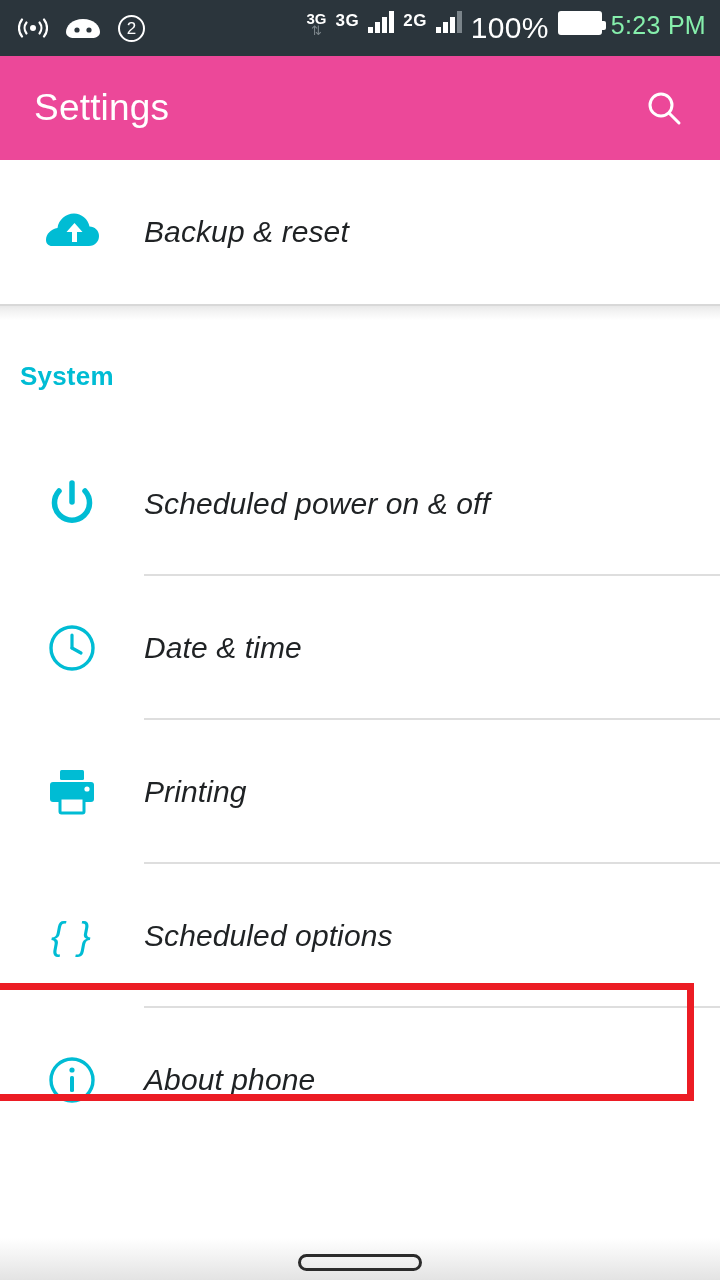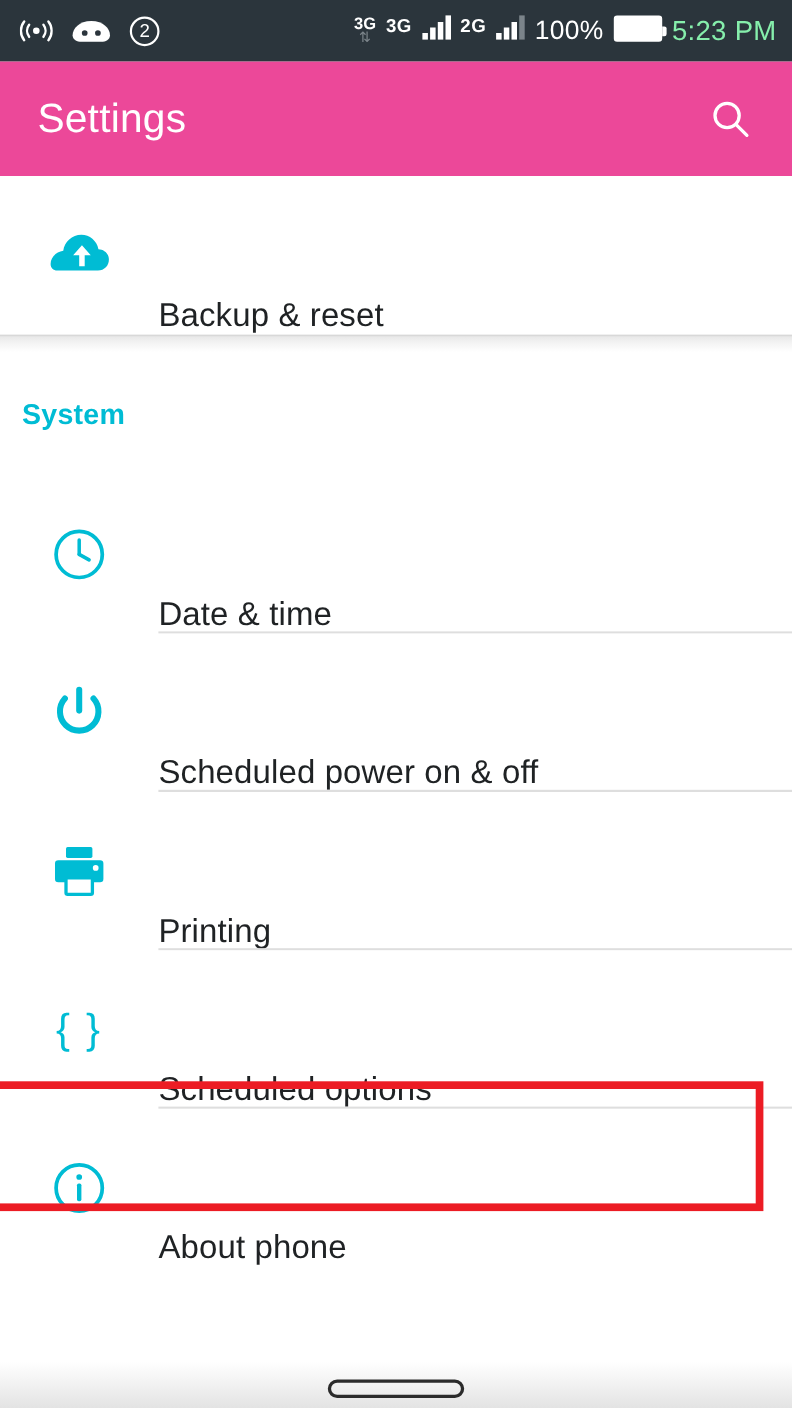--- a/index.html
+++ b/index.html
@@ -30,21 +30,21 @@
   .net-stack { display: flex; flex-direction: column; align-items: center; line-height: 1; }
   .net-stack .lbl { font-size: 15px; font-weight: bold; color: #fff; }
   .net-stack .arrows { font-size: 13px; color: #7b848a; margin-top: -2px; }
   .bars { display: flex; align-items: flex-end; gap: 2px; height: 22px; }
   .bars i { display: block; width: 5px; background: #fff; }
   .bars i.b1 { height: 6px; }
   .bars i.b2 { height: 11px; }
   .bars i.b3 { height: 16px; }
   .bars i.b4 { height: 22px; }
   .bars i.dim { background: #7b848a; }
-  .battery-pct { font-size: 24px; color: #fff; letter-spacing: .3px; }
+  .battery-pct { font-size: 30px; color: #fff; letter-spacing: .3px; }
   .battery {
     width: 44px; height: 24px; border: 3px solid #fff; border-radius: 3px;
     position: relative; background: #fff;
   }
   .battery::after {
     content: ""; position: absolute; right: -7px; top: 7px;
     width: 4px; height: 9px; background: #fff; border-radius: 0 2px 2px 0;
   }
   .clock-text { font-size: 25px; color: #86efac; letter-spacing: .3px; }
 
@@ -52,22 +52,22 @@
   .app-bar {
     height: 104px; background: #ec4899;
     display: flex; align-items: center; padding: 0 30px 0 34px;
   }
   .app-title { font-size: 37px; color: #fff; font-weight: normal; letter-spacing: .2px; }
   .search-btn { margin-left: auto; width: 52px; height: 52px; display: flex; align-items: center; justify-content: center; }
 
   
   .list-area { background: #fff; }
   .row {
-    height: 144px; display: flex; align-items: flex-end;
-    background: #fff; position: relative;
+    height: 144px; display: flex; align-items: center;
+    background: #fff; position: relative; font-style: italic;
   }
   .row .icon-slot {
     width: 144px; min-width: 144px; height: 100%;
     display: flex; align-items: center; justify-content: center;
   }
   .row .label { font-size: 30px; color: #1f2224; letter-spacing: .1px; }
   .divider {
     position: absolute; left: 144px; right: 0; bottom: 0;
     height: 2px; background: #dedede;
   }
@@ -186,38 +186,38 @@
     </div>
 
     <div class="section-gap"></div>
 
     <div class="section-header">
       <span class="sh-text">System</span>
     </div>
 
     <div class="row">
       <span class="icon-slot">
+        <svg width="52" height="52" viewBox="0 0 52 52">
+          <path d="M13 13 A17.5 17.5 0 1 0 39 13" stroke="#00bcd4" stroke-width="5.5" fill="none" stroke-linecap="round"></path>
+          <line x1="26" y1="5" x2="26" y2="24" stroke="#00bcd4" stroke-width="5.5" stroke-linecap="round"></line>
+        </svg>
+      </span>
+      <span class="label">Scheduled power on &amp; off</span>
+      <span class="divider"></span>
+    </div>
+
+    <div class="row">
+      <span class="icon-slot">
         <svg width="50" height="50" viewBox="0 0 50 50">
           <circle cx="25" cy="25" r="21" stroke="#00bcd4" stroke-width="3.4" fill="none"></circle>
           <line x1="25" y1="25" x2="25" y2="12" stroke="#00bcd4" stroke-width="3.2" stroke-linecap="round"></line>
           <line x1="25" y1="25" x2="34" y2="30" stroke="#00bcd4" stroke-width="3.2" stroke-linecap="round"></line>
         </svg>
       </span>
       <span class="label">Date &amp; time</span>
-      <span class="divider"></span>
-    </div>
-
-    <div class="row">
-      <span class="icon-slot">
-        <svg width="52" height="52" viewBox="0 0 52 52">
-          <path d="M13 13 A17.5 17.5 0 1 0 39 13" stroke="#00bcd4" stroke-width="5.5" fill="none" stroke-linecap="round"></path>
-          <line x1="26" y1="5" x2="26" y2="24" stroke="#00bcd4" stroke-width="5.5" stroke-linecap="round"></line>
-        </svg>
-      </span>
-      <span class="label">Scheduled power on &amp; off</span>
       <span class="divider"></span>
     </div>
 
 
     <div class="row">
       <span class="icon-slot">
         <svg width="52" height="48" viewBox="0 0 52 48">
           <rect x="14" y="2" width="24" height="10" rx="1.5" fill="#00bcd4"></rect>
           <rect x="4" y="14" width="44" height="20" rx="3" fill="#00bcd4"></rect>
           <circle cx="41" cy="21" r="2.6" fill="#ffffff"></circle>

